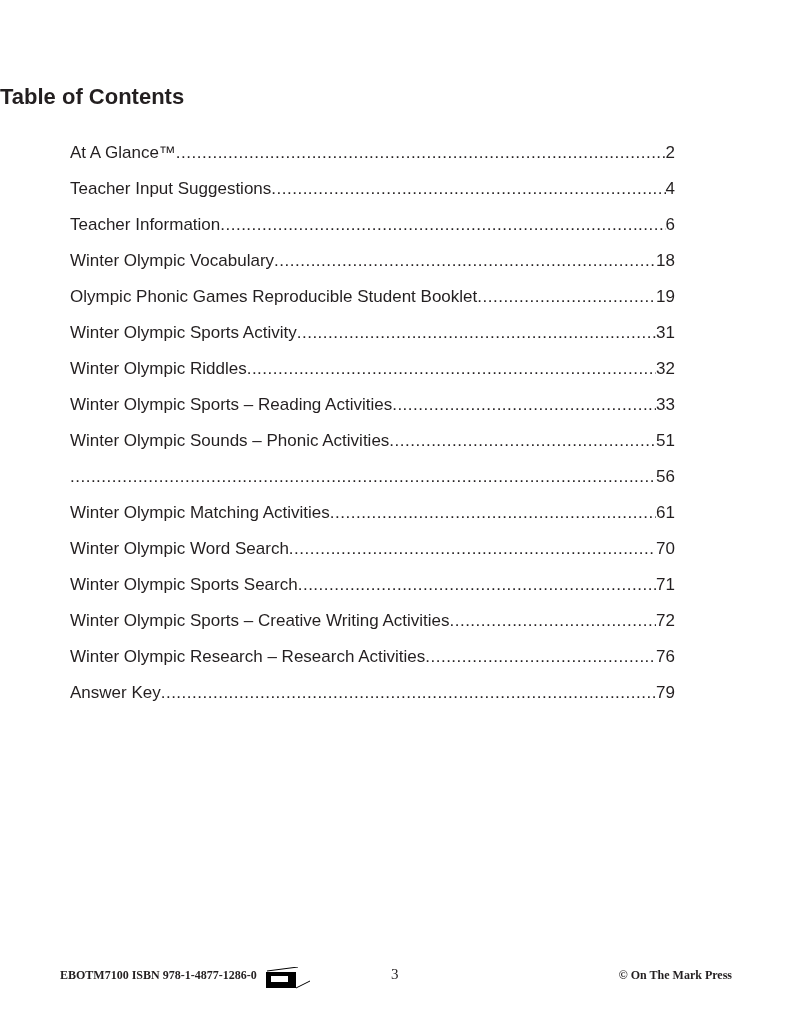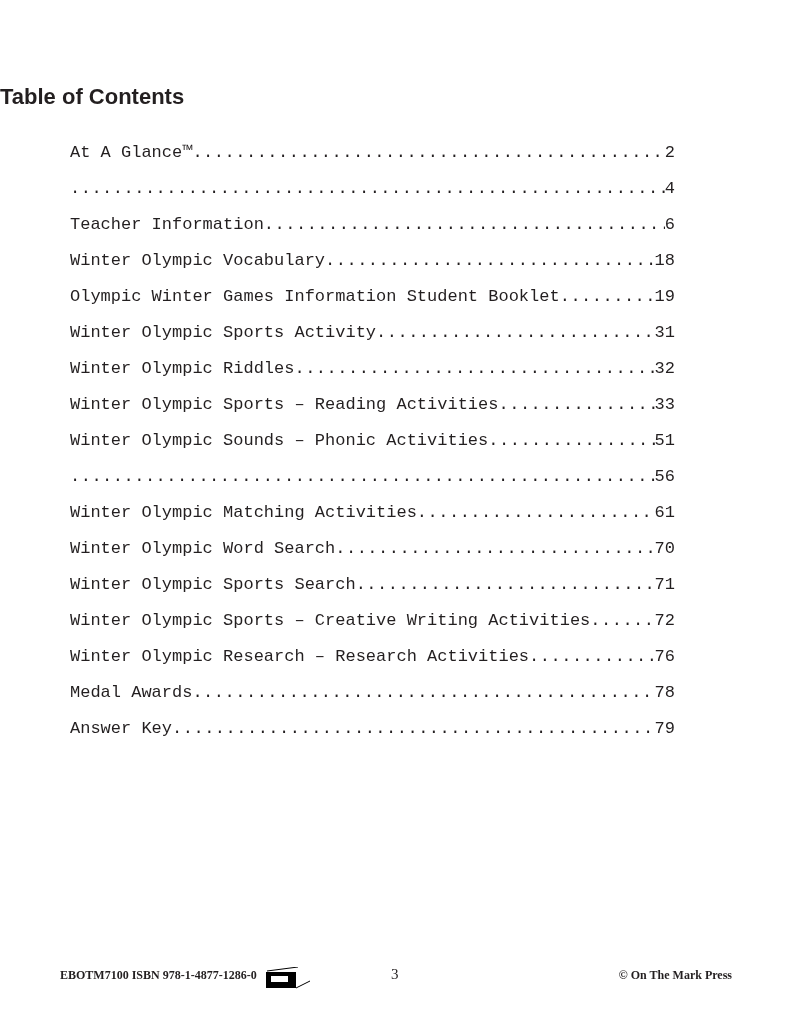--- a/index.html
+++ b/index.html
@@ -1,21 +1,21 @@
 <!DOCTYPE html>
 <html><head>
 <meta charset="utf-8">
 <style>
   html, body { margin:0; padding:0; background:#fff; }
   body { width:792px; height:1024px; position:relative; overflow:hidden; color:#231f20; }
   .title { position:absolute; top:84px; left:0; width:792px; 
     font-family:"Liberation Sans", sans-serif; font-weight:bold; font-size:22px; }
   .toc { position:absolute; left:70px; top:143px; width:605px; }
   .row { display:flex; align-items:baseline; height:36px;
-    font-family:Liberation Mono, monospace; font-size:17px; white-space:nowrap; overflow:hidden; }
+    font-family:Liberation Sans, sans-serif; font-size:17px; white-space:nowrap; overflow:hidden; }
   .row .label { flex:0 0 auto; }
   .row .dots { flex:1 1 auto; overflow:hidden; letter-spacing:0.5px; }
   .row .dots::after { content:"........................................................................................................................................................................................................"; }
   .row .page { flex:0 0 auto; }
   .footer { position:absolute; top:968px; font-family:"Liberation Serif", serif; font-weight:bold; font-size:12px; }
   .f-left { left:60px; }
   .f-center { left:391px; font-weight:normal; font-size:15px; top:966px; }
   .f-right { right:60px; }
   .logo { position:absolute; left:264px; top:967px; width:48px; height:22px; }
 </style>
@@ -24,35 +24,36 @@
 
 <div class="title">Table of Contents</div>
 
 <div class="toc">
   <div class="row">
       <span class="label">At A Glance™ </span>
       <span class="dots"></span>
       <span class="page">2</span>
     </div>
   <div class="row">
+      <span class="label">Teacher Input Suggestions</span>
       <span class="dots"></span>
       <span class="page">4</span>
     </div>
   <div class="row">
       <span class="label">Teacher Information</span>
       <span class="dots"></span>
       <span class="page">6</span>
     </div>
   <div class="row">
       <span class="label">Winter Olympic Vocabulary </span>
       <span class="dots"></span>
       <span class="page">18</span>
     </div>
   <div class="row">
-      <span class="label">Olympic Winter Games Information Student Booklet</span>
+      <span class="label">Olympic Phonic Games Reproducible Student Booklet</span>
       <span class="dots"></span>
       <span class="page">19</span>
     </div>
   <div class="row">
       <span class="label">Winter Olympic Sports Activity </span>
       <span class="dots"></span>
       <span class="page">31</span>
     </div>
   <div class="row">
       <span class="label">Winter Olympic Riddles </span>
@@ -92,25 +93,20 @@
       <span class="label">Winter Olympic Sports – Creative Writing Activities </span>
       <span class="dots"></span>
       <span class="page">72</span>
     </div>
   <div class="row">
       <span class="label">Winter Olympic Research – Research Activities </span>
       <span class="dots"></span>
       <span class="page">76</span>
     </div>
   <div class="row">
-      <span class="label">Medal Awards</span>
-      <span class="dots"></span>
-      <span class="page">78</span>
-    </div>
-  <div class="row">
       <span class="label">Answer Key </span>
       <span class="dots"></span>
       <span class="page">79</span>
     </div>
 </div>
 
 <div class="footer f-left">EBOTM7100  ISBN 978-1-4877-1286-0</div>
 <svg class="logo" viewBox="0 0 48 22">
   <line x1="3" y1="4" x2="34" y2="0" stroke="#000" stroke-width="1"></line>
   <rect x="2" y="5" width="30" height="16" fill="#000"></rect>

